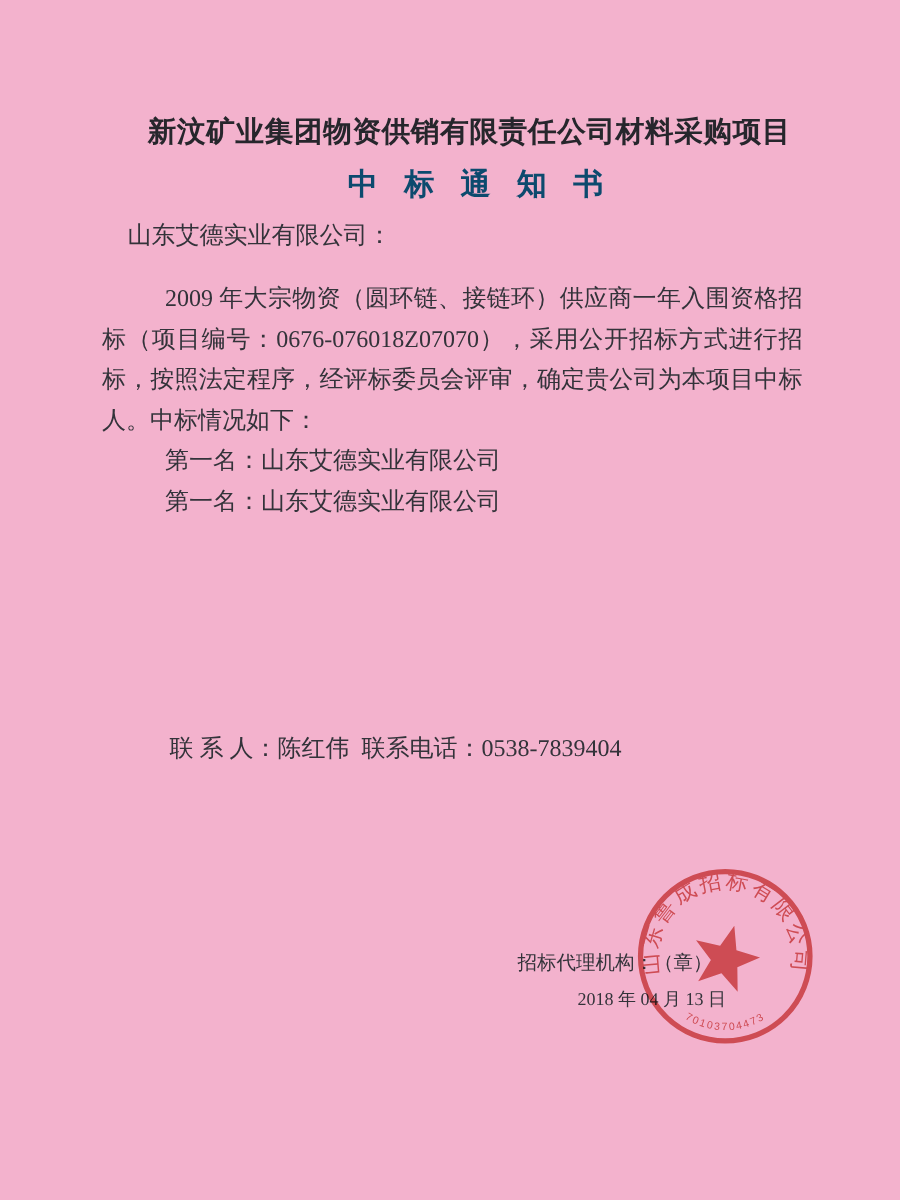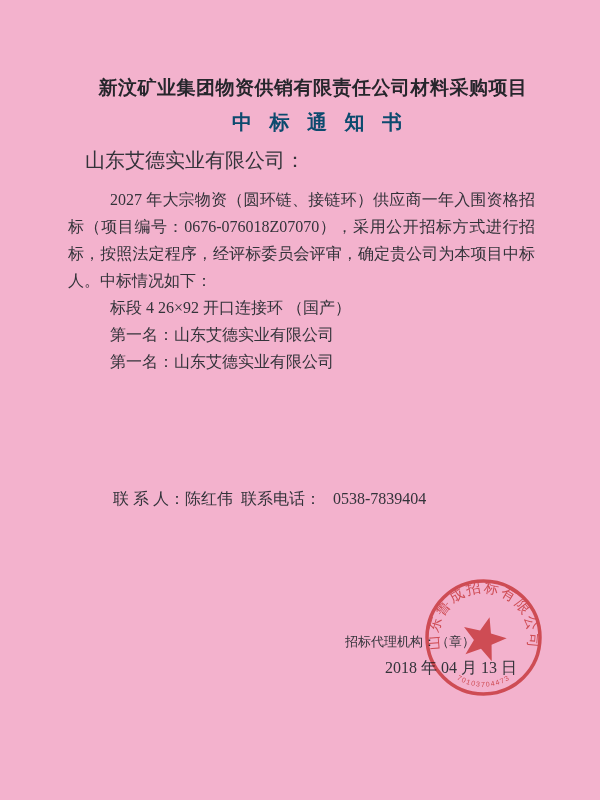--- a/index.html
+++ b/index.html
@@ -42,21 +42,21 @@
     font-weight: bold;
     font-size: 20px;
     letter-spacing: 6px;
     color: #0c4a6e;
     white-space: nowrap;
     padding-left: 20px;
   }
   .recipient {
     position: absolute;
     top: 147px; left: 85px;
-    font-size: 20px;
+    font-size: 16px;
   }
   .body-flow {
     position: absolute;
     top: 186px; left: 68px;
     width: 467px;
     font-size: 16px;
     line-height: 27px;
   }
   .body-flow p {
     margin: 0;
@@ -67,31 +67,31 @@
     padding-left: 42px;
     white-space: nowrap;
   }
   .contact {
     position: absolute;
     top: 489px; left: 113px;
     font-size: 16px;
     white-space: nowrap;
   }
   .contact .phone-label { margin-left: 8px; }
-  .contact .phone-value { margin-left: 12px; }
+  .contact .phone-value { }
   .agency-line {
     position: absolute;
     top: 633px; left: 345px;
     font-size: 13px;
     white-space: nowrap;
   }
   .date-line {
     position: absolute;
     top: 658px; left: 385px;
-    font-size: 16px;
+    font-size: 12px;
     white-space: nowrap;
   }
   .seal {
     position: absolute;
     left: 423px; top: 577px;
     width: 121px; height: 121px;
     opacity: 0.82;
     mix-blend-mode: multiply;
   }
   .seal text {
@@ -103,22 +103,21 @@
 <body>
 
 <div class="sheet">
 
   <div class="title1">新汶矿业集团物资供销有限责任公司材料采购项目</div>
   <div class="title2">中 标 通 知 书</div>
 
   <div class="recipient">山东艾德实业有限公司：</div>
 
   <div class="body-flow">
-    <p>2027 年大宗物资（圆环链、接链环）供应商一年入围资格招标（项目编号：0676-076018Z07070），采用公开招标方式进行招标，按照法定程序，经评标委员会评审，确定贵公司为本项目中标人。中标情况如下：</p>
-    <div class="lot-line">标段 4 26×92 开口连接环 （国产）</div>
+    <p>2009 年大宗物资（圆环链、接链环）供应商一年入围资格招标（项目编号：0676-076018Z07070），采用公开招标方式进行招标，按照法定程序，经评标委员会评审，确定贵公司为本项目中标人。中标情况如下：</p>
     <div class="lot-line">第一名：山东艾德实业有限公司</div>
     <div class="lot-line">第一名：山东艾德实业有限公司</div>
   </div>
 
   <div class="contact">
     <span>联 系 人：</span><span>陈红伟</span><span class="phone-label">联系电话：</span><span class="phone-value">0538-7839404</span>
   </div>
 
   <div class="agency-line">招标代理机构：（章）</div>
   <div class="date-line">2018 年 04 月 13 日</div>

